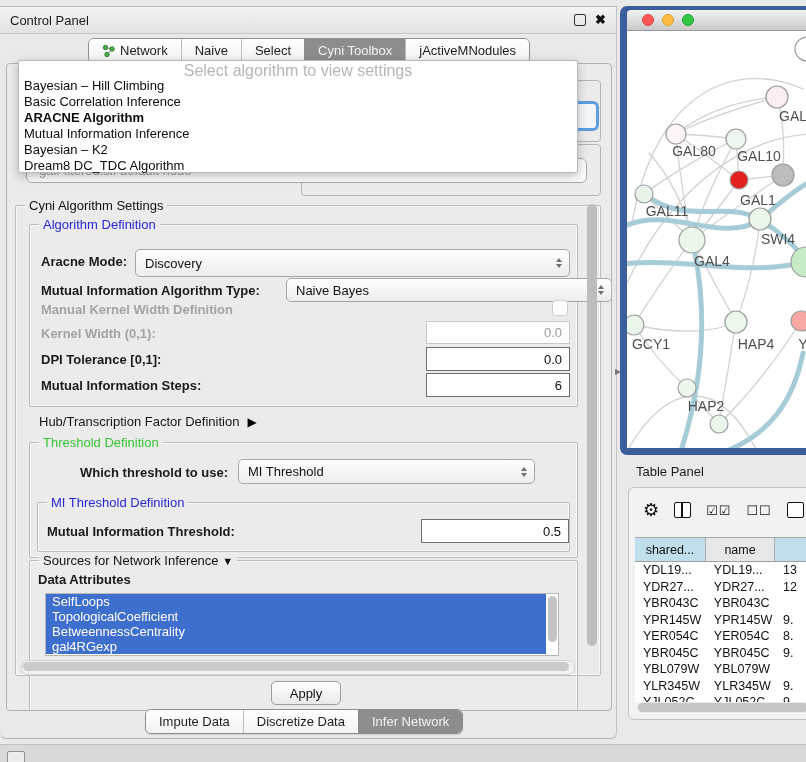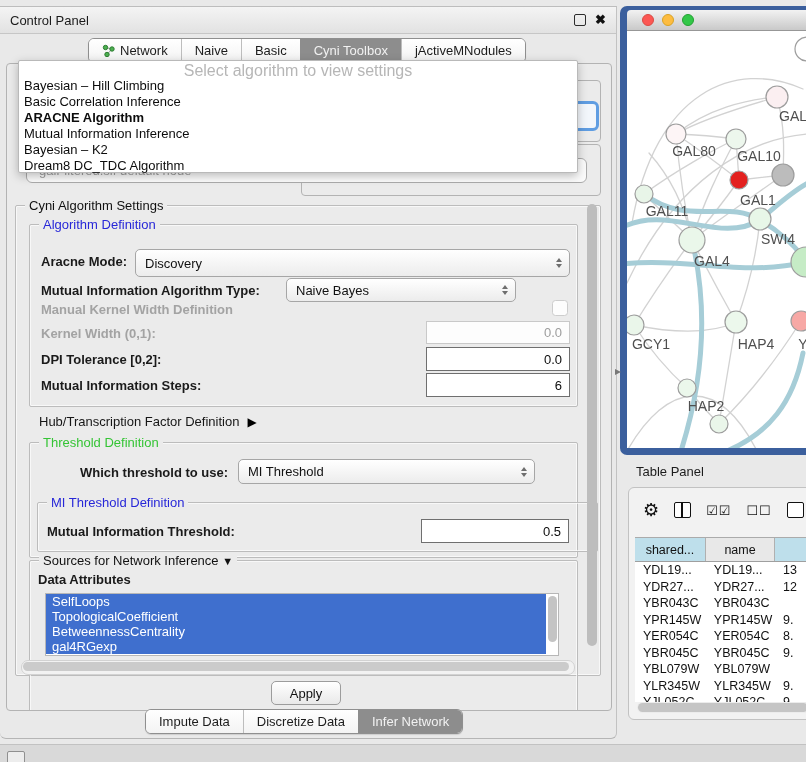--- a/index.html
+++ b/index.html
@@ -130,21 +130,21 @@
           <circle cx="3.5" cy="3.5" r="2.2" fill="#4caf50" stroke="#2e7d32"></circle>
           <circle cx="10" cy="5" r="2.2" fill="#4caf50" stroke="#2e7d32"></circle>
           <circle cx="5" cy="10.5" r="2.2" fill="#4caf50" stroke="#2e7d32"></circle>
         </svg>
         <span>Network</span>
       </div>
       <div class="seg">
         <span>Naive</span>
       </div>
       <div class="seg">
-        <span>Basic</span>
+        <span>Select</span>
       </div>
       <div class="seg sel">
         <span>Cyni Toolbox</span>
       </div>
       <div class="seg">
         <span>jActiveMNodules</span>
       </div>
     </div>
 
   <div class="cp-body">
@@ -164,34 +164,34 @@
     </div>
     <span class="flabel" style="left:34px;top:190px;">Aracne Mode:</span>
     <div class="combo" style="left:128px;top:185px;width:435px;height:28px;justify-content:center;">
       <span>Discovery</span>
       <span class="arrs">
           <span class="tri-up"></span>
           <span class="tri-dn"></span>
         </span>
     </div>
     <span class="flabel" style="left:34px;top:219px;">Mutual Information Algorithm Type:</span>
-    <div class="combo" style="left:279px;top:214px;width:230px;height:24px;align-items:center;">
+    <div class="combo" style="left:279px;top:214px;width:326px;height:24px;align-items:center;">
       <span>Naive Bayes</span>
       <span class="arrs">
           <span class="tri-up"></span>
           <span class="tri-dn"></span>
         </span>
     </div>
     <span class="flabel dis" style="left:34px;top:238px;">Manual Kernel Width Definition</span>
     <span class="cbox" style="left:545px;top:236px;"></span>
     <span class="flabel dis" style="left:34px;top:262px;">Kernel Width (0,1):</span>
     <div class="field dis" style="left:419px;top:257px;width:144px;height:23px;">
       <span>0.0</span>
     </div>
-    <span class="flabel" style="left:34px;top:288px;">DPI Tolerance [0,2]:</span>
+    <span class="flabel" style="left:34px;top:288px;">DPI Tolerance [0,1]:</span>
     <div class="field" style="left:419px;top:283px;width:144px;height:24px;">
       <span>0.0</span>
     </div>
     <span class="flabel" style="left:34px;top:314px;">Mutual Information Steps:</span>
     <div class="field" style="left:419px;top:309px;width:144px;height:24px;">
       <span>6</span>
     </div>
 
     <div class="hubrow" style="left:32px;top:350px;">
       <span>Hub/Transcription Factor Definition</span>
@@ -202,21 +202,21 @@
       <span class="legend green">Threshold Definition</span>
     </div>
     <span class="flabel" style="left:73px;top:401px;">Which threshold to use:</span>
     <div class="combo" style="left:231px;top:395px;width:297px;height:25px;">
       <span>MI Threshold</span>
       <span class="arrs">
           <span class="tri-up"></span>
           <span class="tri-dn"></span>
         </span>
     </div>
-    <div class="groupbox" style="left:30px;top:438px;width:531px;height:48px;padding-left:28px;">
+    <div class="groupbox" style="left:30px;top:438px;width:531px;height:48px;">
       <span class="legend blue">MI Threshold Definition</span>
     </div>
     <span class="flabel" style="left:40px;top:460px;">Mutual Information Threshold:</span>
     <div class="field" style="left:414px;top:455px;width:148px;height:24px;">
       <span>0.5</span>
     </div>
 
     <div class="groupbox" style="left:22px;top:496px;width:547px;height:150px;">
       <span class="legend">
         <span>Sources for Network Inference</span>

